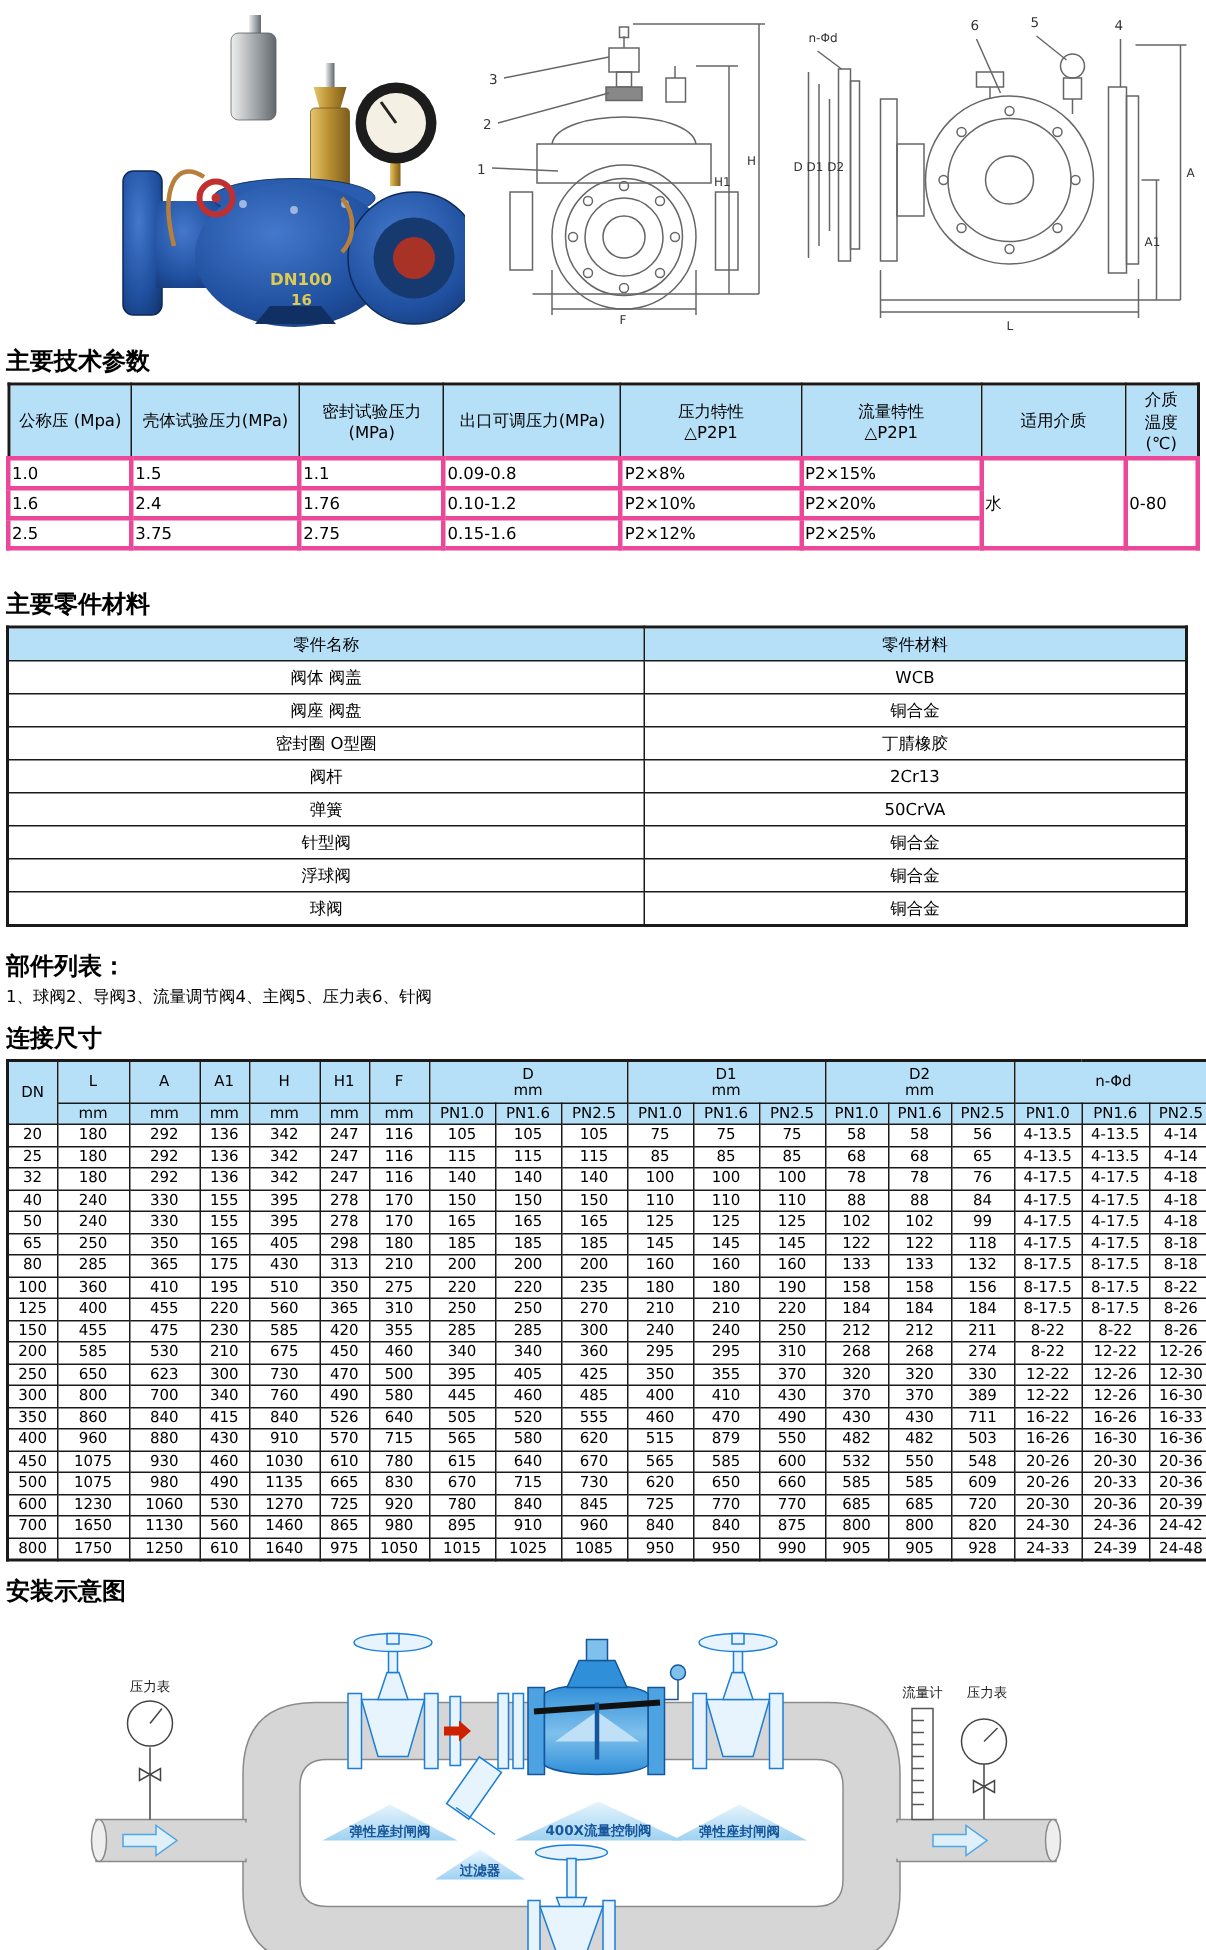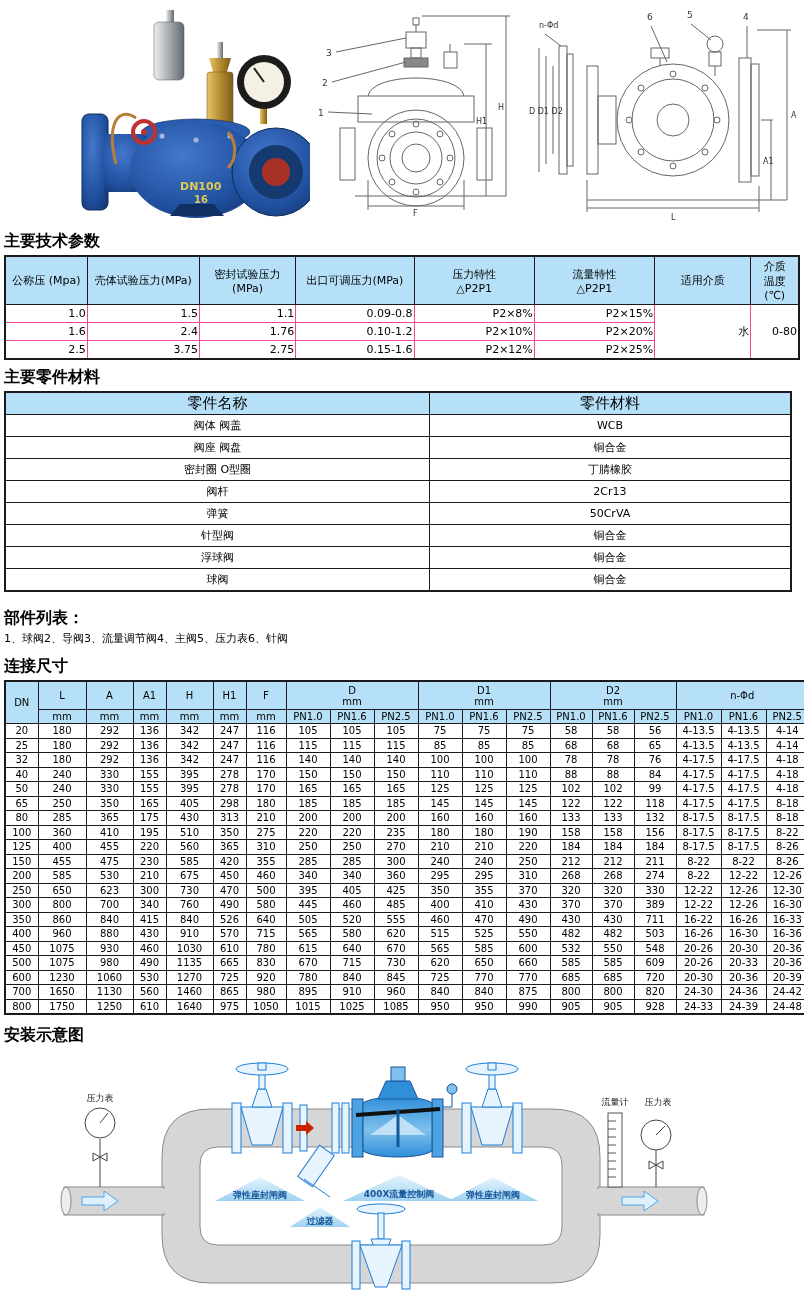--- a/index.html
+++ b/index.html
@@ -8,25 +8,25 @@
   .section-title{font-weight:bold;font-size:16px;margin:6px 4px 3px 4px;}
   .top-block{display:flex;align-items:flex-start;justify-content:flex-start;height:225px;overflow:hidden;}
   .top-block svg{flex:0 0 auto;}
 
   table{border-collapse:collapse;table-layout:fixed;margin-left:4px;}
   th,td{overflow:hidden;}
 
   
   .tech-table{width:796px;border:2px solid #1a1a1a;}
   .tech-table th{background:#b5e0f8;border:1px solid #1a1a1a;font-weight:normal;font-size:11px;padding:2px 1px;height:36px;text-align:center;}
-  .tech-table td{border:1px solid #ec4899;font-size:11px;text-align:right;height:17px;padding:0 1px;}
+  .tech-table td{border:3px solid #ec4899;font-size:11px;text-align:left;height:17px;padding:0 1px;}
 
   
   .mat-table{width:788px;border:2px solid #1a1a1a;}
-  .mat-table th{background:#b5e0f8;border:1px solid #1a1a1a;font-weight:normal;font-size:15px;height:19px;}
+  .mat-table th{background:#b5e0f8;border:1px solid #1a1a1a;font-weight:normal;font-size:11px;height:19px;}
   .mat-table td{border:1px solid #1a1a1a;font-size:11px;text-align:center;height:19px;}
 
   .parts-line{font-size:11px;margin:2px 4px 10px 4px;}
 
   
   .dim-table{width:796px;border:2px solid #1a1a1a;}
   .dim-table th{background:#b5e0f8;border:1px solid #1a1a1a;font-weight:normal;font-size:10px;text-align:center;padding:0;}
   .dim-table thead tr:first-child th{height:27px;}
   .dim-table thead tr:last-child th{height:13px;}
   .dim-table td{border:1px solid #1a1a1a;font-size:10px;text-align:center;height:13.5px;padding:0;}
@@ -261,21 +261,21 @@
       <td>2.5</td>
       <td>3.75</td>
       <td>2.75</td>
       <td>0.15-1.6</td>
       <td>P2×12%</td>
       <td>P2×25%</td>
     </tr>
   </tbody>
 </table>
 
-<div class="section-title" style="margin-top:7px">主要零件材料</div>
+<div class="section-title" style="margin-top:26px">主要零件材料</div>
 
 <table class="mat-table">
   <colgroup>
       <col style="width:54%">
       <col style="width:46%">
     </colgroup>
   <thead>
     <tr>
       <th>零件名称</th>
       <th>零件材料</th>
@@ -682,21 +682,21 @@
         <td>960</td>
         <td>880</td>
         <td>430</td>
         <td>910</td>
         <td>570</td>
         <td>715</td>
         <td>565</td>
         <td>580</td>
         <td>620</td>
         <td>515</td>
-        <td>525</td>
+        <td>879</td>
         <td>550</td>
         <td>482</td>
         <td>482</td>
         <td>503</td>
         <td>16-26</td>
         <td>16-30</td>
         <td>16-36</td>
       </tr>
       <tr>
         <td>450</td>

